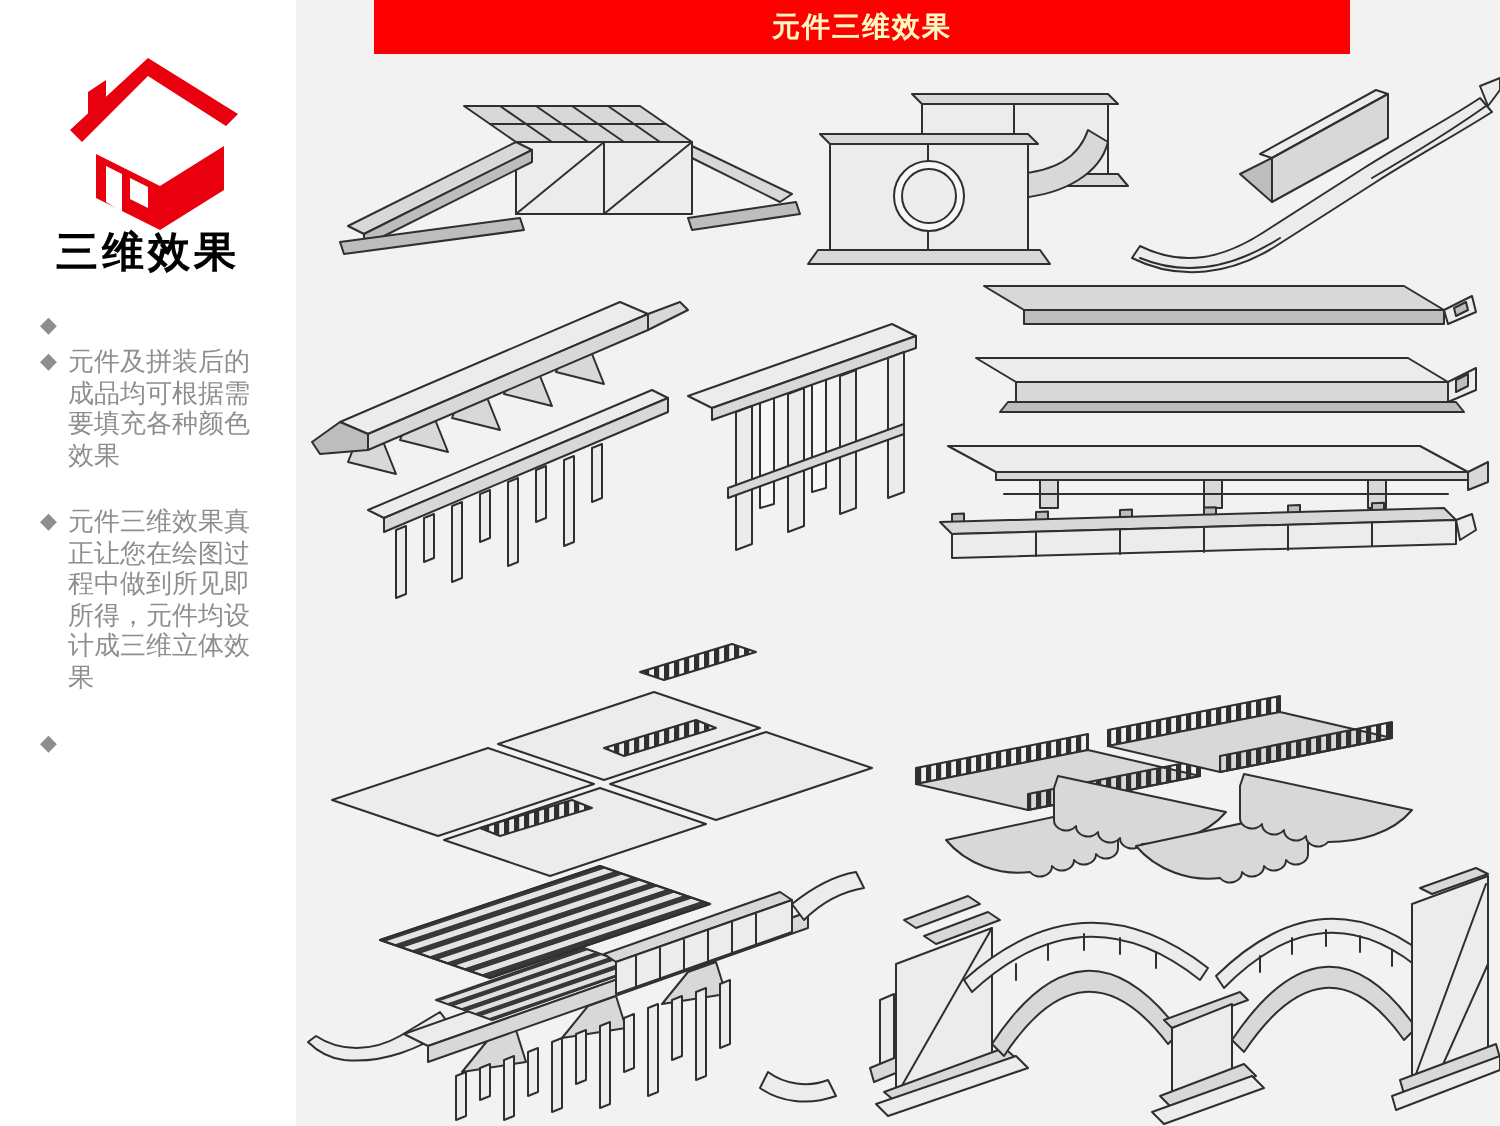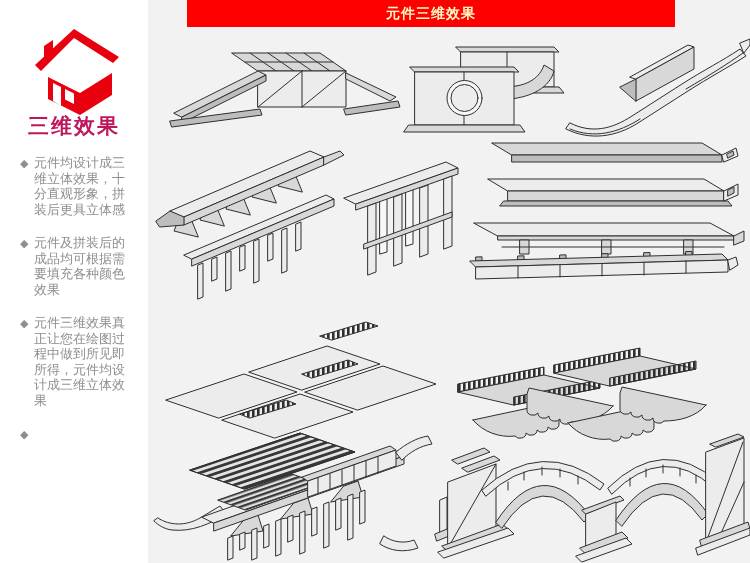--- a/index.html
+++ b/index.html
@@ -2,21 +2,21 @@
 <html><head>
 <meta charset="utf-8">
 <style>
   html,body{margin:0;padding:0;}
   body{width:750px;height:563px;position:relative;font-family:"Liberation Sans","DejaVu Sans",sans-serif;background:#ffffff;overflow:hidden;}
   .page{position:absolute;inset:0;}
   
   .sidebar{position:absolute;left:0;top:0;width:148px;height:563px;background:#ffffff;}
   .house{position:absolute;left:24px;top:26px;width:100px;height:92px;}
   .side-title{position:absolute;left:0;top:112px;width:148px;margin:0;text-align:center;
-    font-size:21px;font-weight:bold;color:#be185d;letter-spacing:2px;}
+    font-size:21px;font-weight:bold;color:#000000;letter-spacing:2px;}
   .bullets{position:absolute;left:20px;top:155px;width:116px;margin:0;padding:0;list-style:none;}
   .bullets li{position:relative;padding-left:14px;color:#8e8e8e;font-size:13px;line-height:15.5px;margin-bottom:18px;}
   .bullets .marker{position:absolute;left:0;top:1px;font-size:11px;color:#8e8e8e;}
   
   .content{position:absolute;left:148px;top:0;width:602px;height:563px;background:#f2f2f2;}
   .bar{position:absolute;left:0;width:488px;height:27px;background:#ff0000;color:#fef9c3;
     font-size:14px;font-weight:bold;text-align:center;line-height:27px;letter-spacing:1px;margin-left:39px;}
   .bar1{top:0;} .bar2{top:291px;}
   .canvas{position:absolute;left:0;width:602px;}
   .c1{top:27px;height:264px;} .c2{top:318px;height:245px;}
@@ -50,21 +50,20 @@
       <polygon points="50,2 95,30 89,36 50,11 17,44 11,38" fill="#e8000f"></polygon>
       <polygon points="24,50 56,66 56,88 24,72" fill="#e8000f"></polygon>
       <polygon points="56,66 88,46 88,68 56,88" fill="#e8000f"></polygon>
       <polygon points="29,56 37,60 37,79 29,74" fill="#ffffff"></polygon>
       <polygon points="41,62 50,66.5 50,77 41,72.5" fill="#ffffff"></polygon>
     </svg>
     <h1 class="side-title">三维效果</h1>
     <ul class="bullets">
       <li>
         <span class="marker">◆</span>
-        <span>元件均设计成三维立体效果，十分直观形象，拼装后更具立体感</span>
       </li>
       <li>
         <span class="marker">◆</span>
         <span>元件及拼装后的成品均可根据需要填充各种颜色效果</span>
       </li>
       <li>
         <span class="marker">◆</span>
         <span>元件三维效果真正让您在绘图过程中做到所见即所得，元件均设计成三维立体效果</span>
       </li>
       <li>

